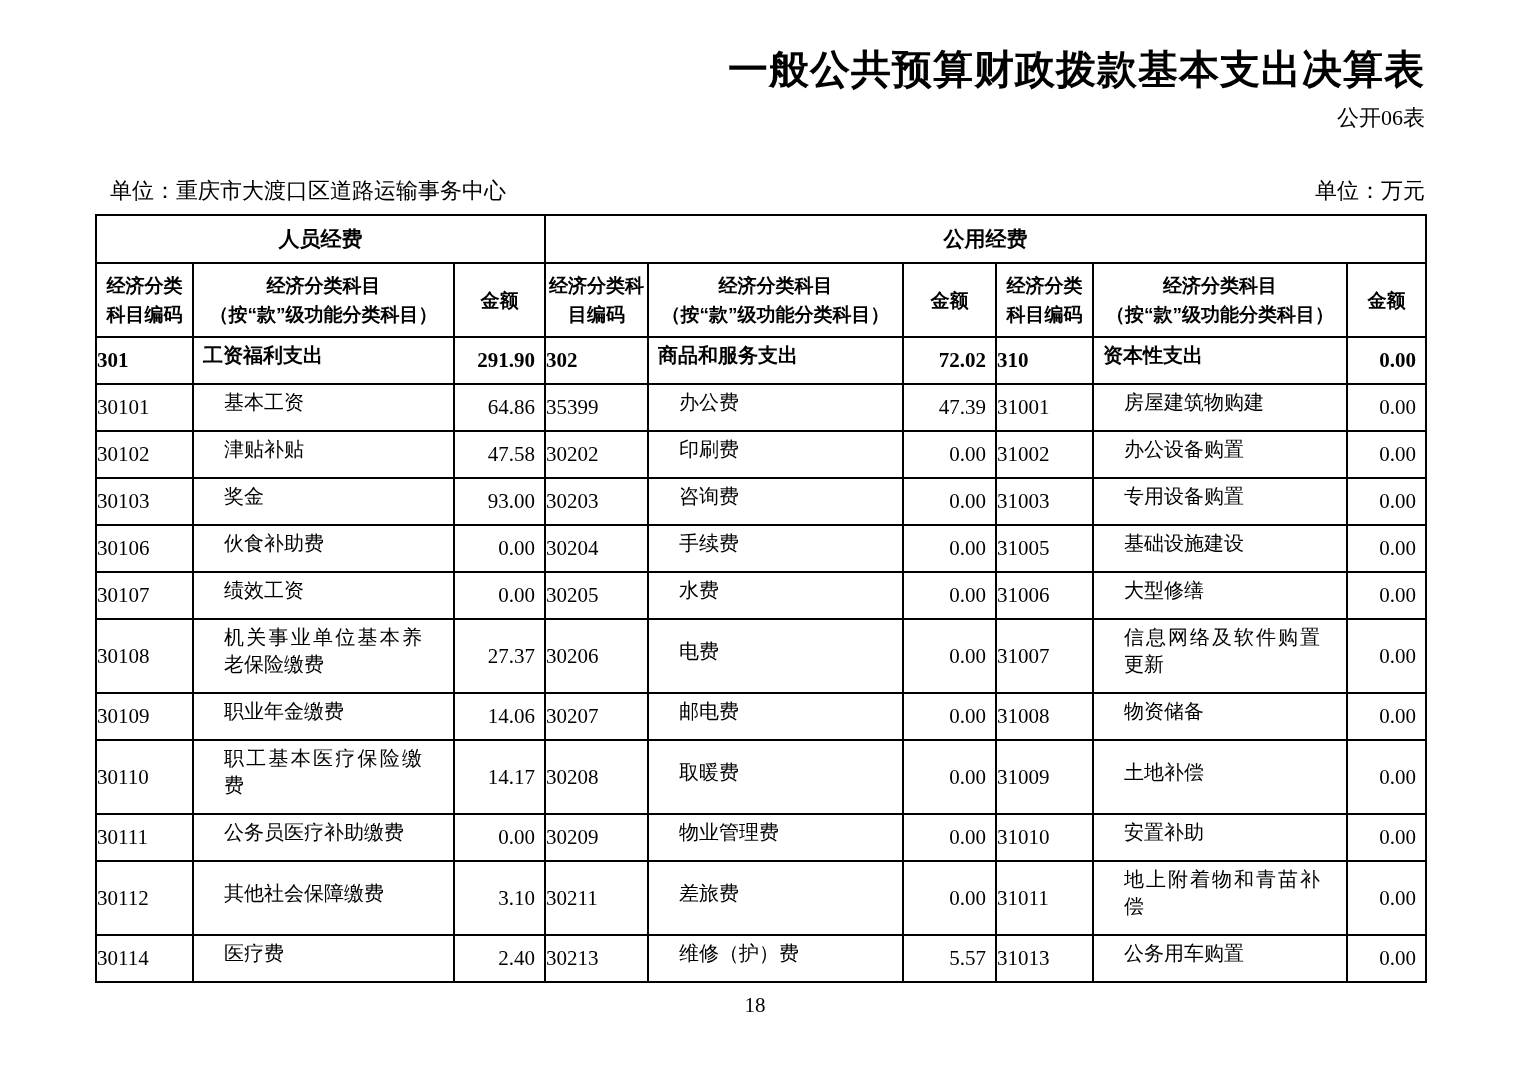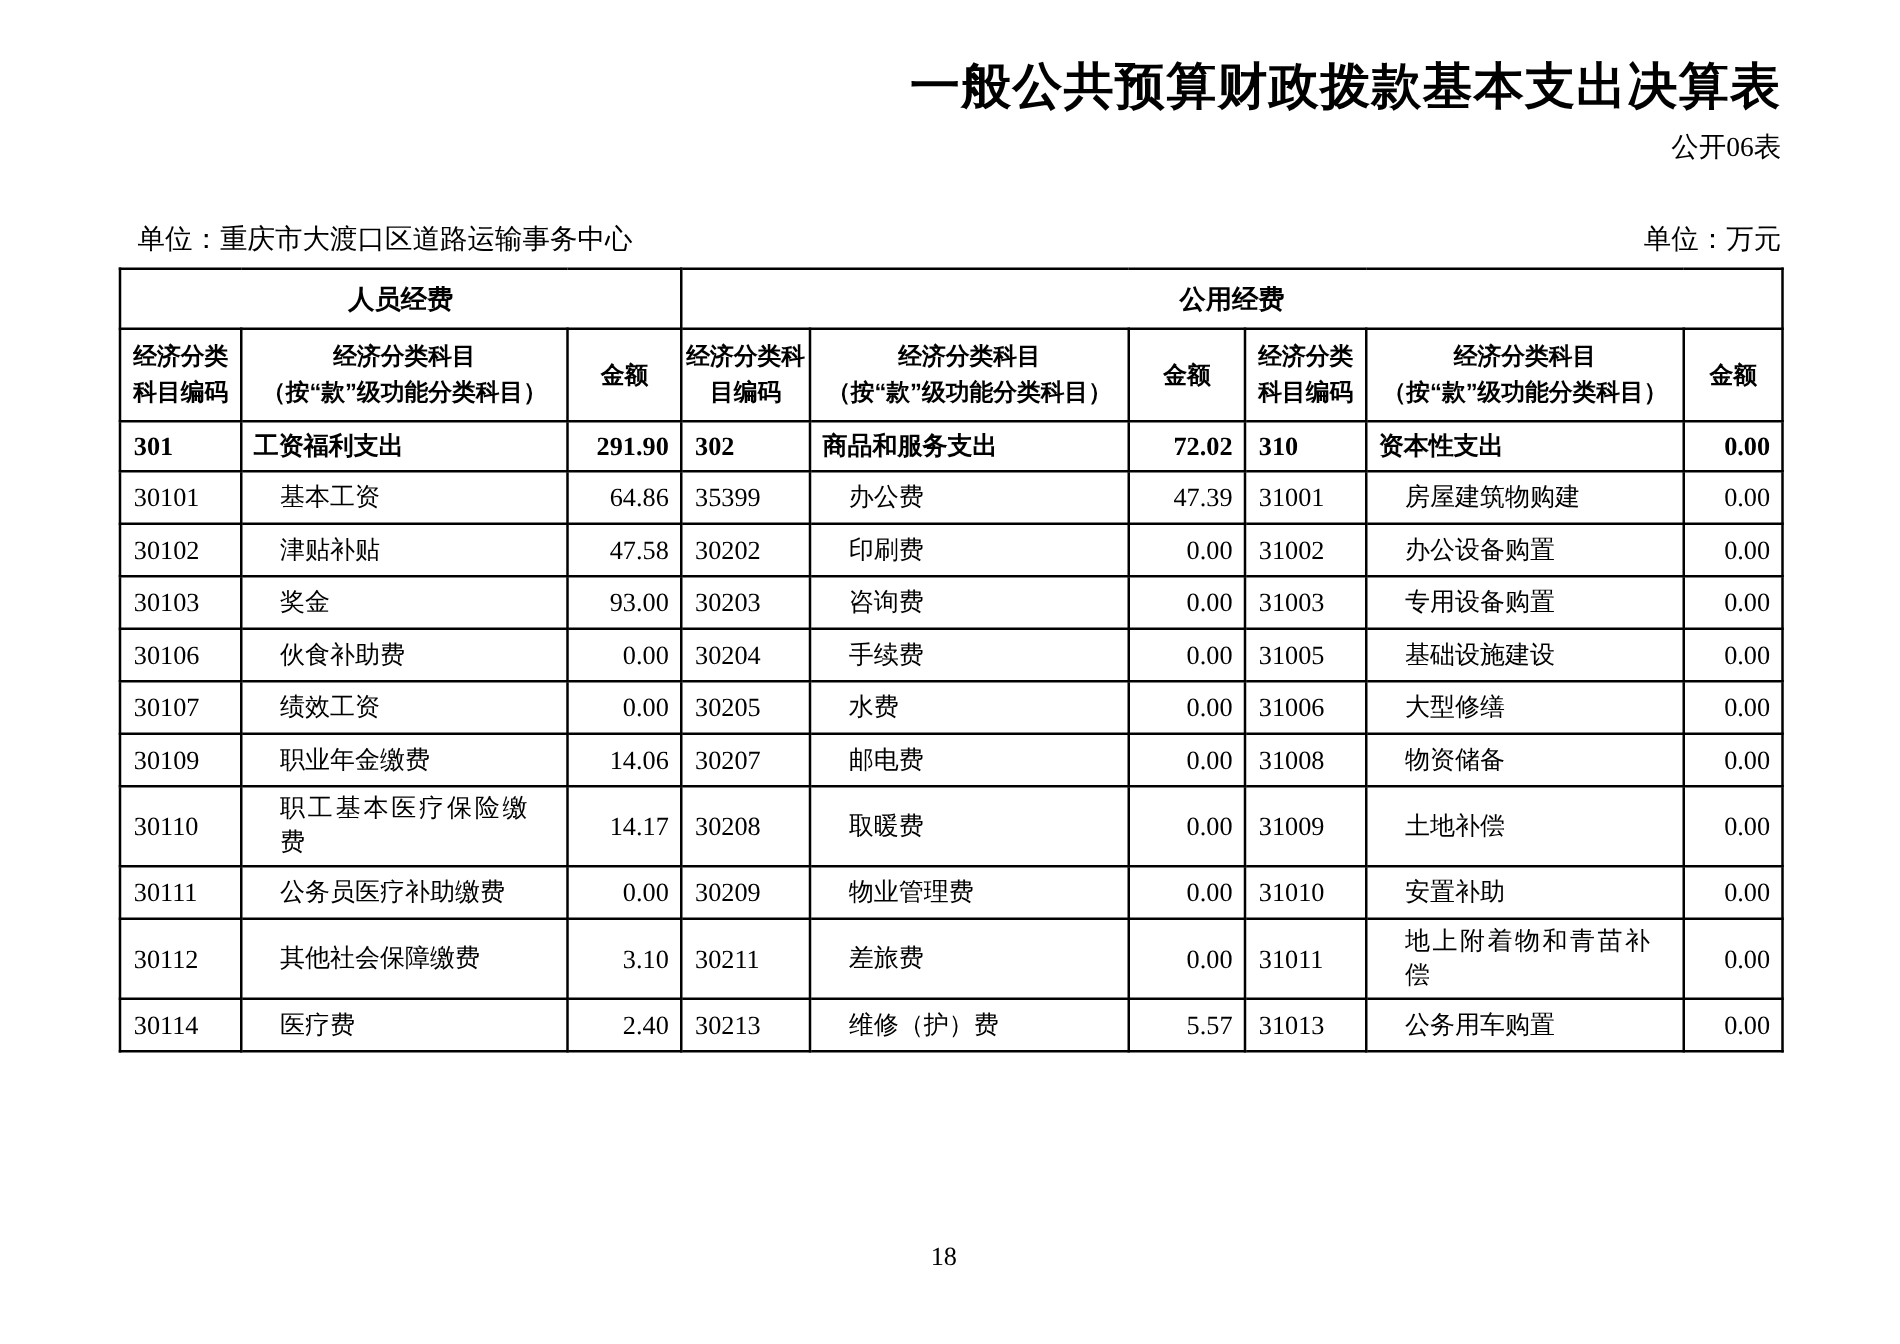--- a/index.html
+++ b/index.html
@@ -64,30 +64,30 @@
   tr.col-header-row th {
     height: 74px;
     font-family: "Liberation Sans", "DejaVu Sans", sans-serif;
     font-size: 19px;
     font-weight: bold;
     text-align: center;
     line-height: 1.55;
     padding: 2px 3px;
   }
   td.code-cell {
-    padding-left: 10px;
+    padding-left: 0;
     font-size: 21px;
     text-align: left;
   }
   td.subject-cell {
     font-size: 20px;
     text-align: justify;
     line-height: 1.35;
     padding-top: 4px;
-    padding-bottom: 4px;
+    padding-bottom: 14px;
   }
   td.amount-cell {
     padding-right: 9px;
     font-size: 21px;
     text-align: right;
   }
   tbody td { height: 42px; }
   tr.bold-row td { font-weight: bold; height: 40px; }
   tr.bold-row td.subject-cell { padding-left: 9px; padding-right: 6px; }
   
@@ -216,20 +216,31 @@
       <td class="subject-cell c1">绩效工资</td>
       <td class="amount-cell">0.00</td>
       <td class="code-cell">30205</td>
       <td class="subject-cell c2">水费</td>
       <td class="amount-cell">0.00</td>
       <td class="code-cell">31006</td>
       <td class="subject-cell c3">大型修缮</td>
       <td class="amount-cell">0.00</td>
     </tr>
         <tr class="detail-row">
+      <td class="code-cell">30108</td>
+      <td class="subject-cell c1">机关事业单位基本养老保险缴费</td>
+      <td class="amount-cell">27.37</td>
+      <td class="code-cell">30206</td>
+      <td class="subject-cell c2">电费</td>
+      <td class="amount-cell">0.00</td>
+      <td class="code-cell">31007</td>
+      <td class="subject-cell c3">信息网络及软件购置更新</td>
+      <td class="amount-cell">0.00</td>
+    </tr>
+        <tr class="detail-row">
       <td class="code-cell">30109</td>
       <td class="subject-cell c1">职业年金缴费</td>
       <td class="amount-cell">14.06</td>
       <td class="code-cell">30207</td>
       <td class="subject-cell c2">邮电费</td>
       <td class="amount-cell">0.00</td>
       <td class="code-cell">31008</td>
       <td class="subject-cell c3">物资储备</td>
       <td class="amount-cell">0.00</td>
     </tr>

